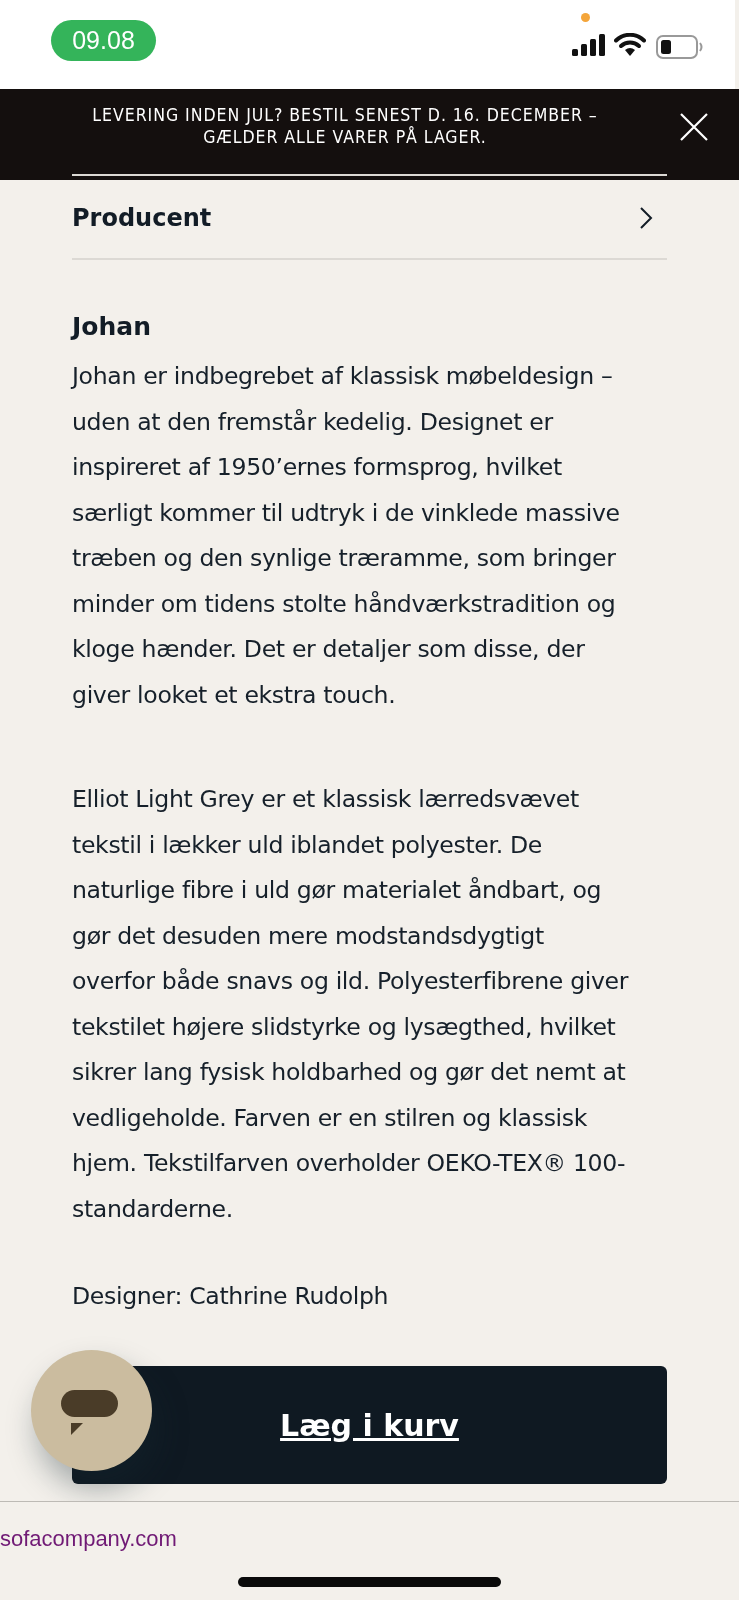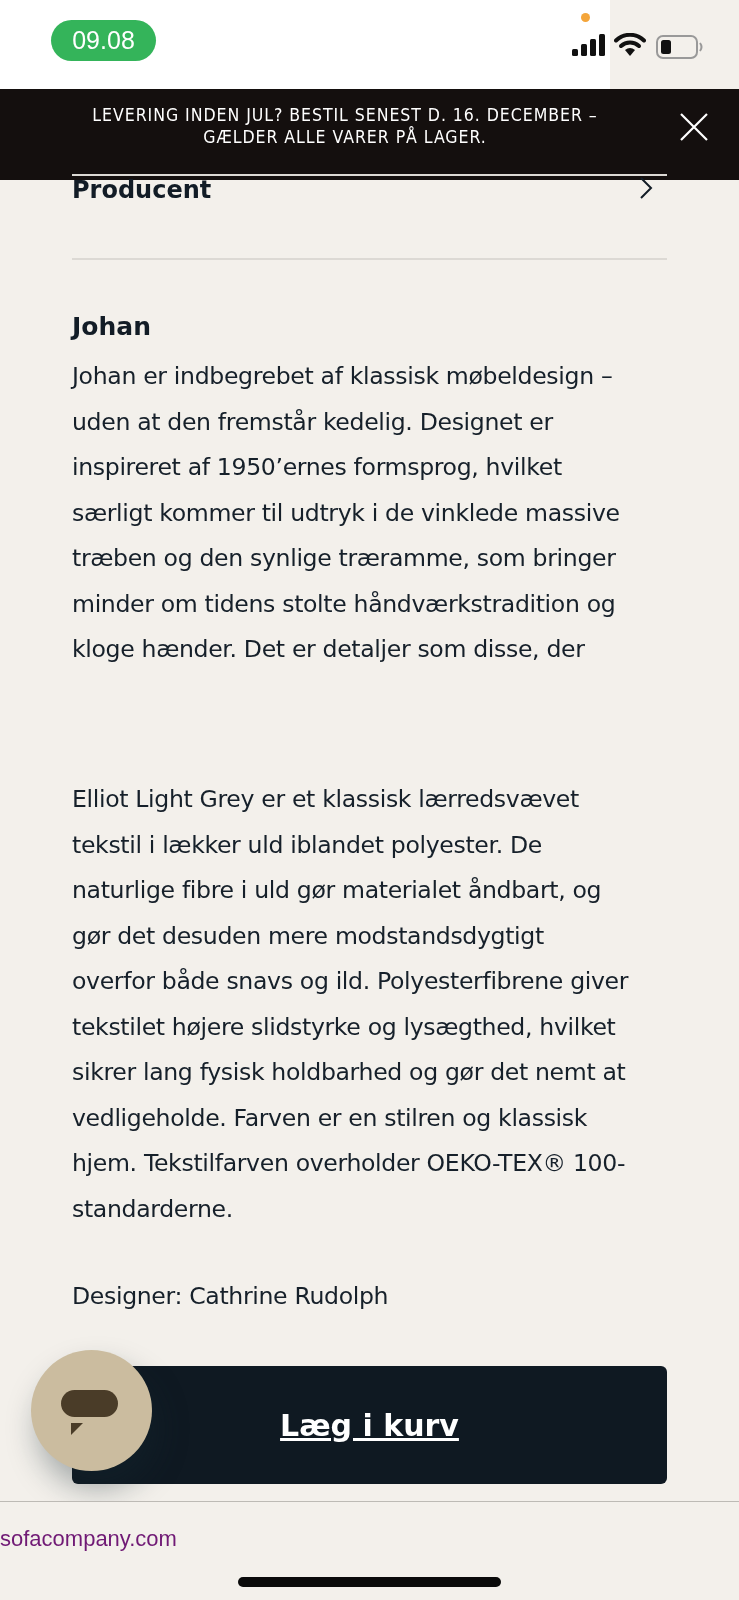--- a/index.html
+++ b/index.html
@@ -3,21 +3,21 @@
 <meta charset="utf-8">
 <style>
   * { box-sizing: border-box; margin: 0; padding: 0; }
   html, body {
     width: 739px; height: 1600px; overflow: hidden;
     background: #f3f0eb;
     font-family: "DejaVu Sans", "Liberation Sans", sans-serif;
     color: #16202a;
   }
   .status-bar {
-    position: absolute; top: 0; left: 0; width: 610px; height: 89px;
+    position: absolute; top: 0; left: 0; width: 735px; height: 89px;
     background: #ffffff;
   }
   .time-pill {
     position: absolute; left: 51px; top: 20px; width: 105px; height: 41px;
     background: #34b45a; border-radius: 21px;
     color: #fff; font-family: "Liberation Sans", sans-serif;
     font-size: 25px; line-height: 41px; text-align: center;
   }
   .privacy-dot {
     position: absolute; left: 581px; top: 13px; width: 9px; height: 9px;
@@ -37,21 +37,21 @@
     font-family: "DejaVu Sans", sans-serif; font-weight: normal;
     transform: scaleX(0.93); transform-origin: center;
   }
   .close-icon { position: absolute; left: 680px; top: 113px; width: 28px; height: 28px; }
 
   .divider {
     position: absolute; left: 72px; width: 595px; height: 2px; background: #dcd9d4;
   }
   .producer-row {
     position: absolute; left: 72px; top: 176px; width: 595px; height: 84px;
-    display: flex; align-items: flex-start; justify-content: space-between;
+    display: flex; align-items: center; justify-content: space-between;
   }
   .producer-label { font-size: 24px; font-weight: bold; color: #121c26; }
   .chevron-icon { width: 14px; height: 24px; margin-right: 14px; }
 
   .designer-name {
     position: absolute; left: 72px; top: 312px; font-size: 25px; font-weight: bold; color: #121c26;
   }
   .paragraph {
     position: absolute; left: 72px; width: 610px;
     font-size: 23.6px; line-height: 45.5px; color: #16202a;
@@ -133,20 +133,21 @@
 <div class="designer-name">Johan</div>
 
 <div class="paragraph" style="top:354px;">
   <span>Johan er indbegrebet af klassisk møbeldesign –</span>
   <span>uden at den fremstår kedelig. Designet er</span>
   <span>inspireret af 1950’ernes formsprog, hvilket</span>
   <span>særligt kommer til udtryk i de vinklede massive</span>
   <span>træben og den synlige træramme, som bringer</span>
   <span>minder om tidens stolte håndværkstradition og</span>
   <span>kloge hænder. Det er detaljer som disse, der</span>
+  <span>giver looket et ekstra touch.</span>
 </div>
 
 <div class="paragraph" style="top:745px;margin-top:32px;">
   <span>Elliot Light Grey er et klassisk lærredsvævet</span>
   <span>tekstil i lækker uld iblandet polyester. De</span>
   <span>naturlige fibre i uld gør materialet åndbart, og</span>
   <span>gør det desuden mere modstandsdygtigt</span>
   <span>overfor både snavs og ild. Polyesterfibrene giver</span>
   <span>tekstilet højere slidstyrke og lysægthed, hvilket</span>
   <span>sikrer lang fysisk holdbarhed og gør det nemt at</span>

